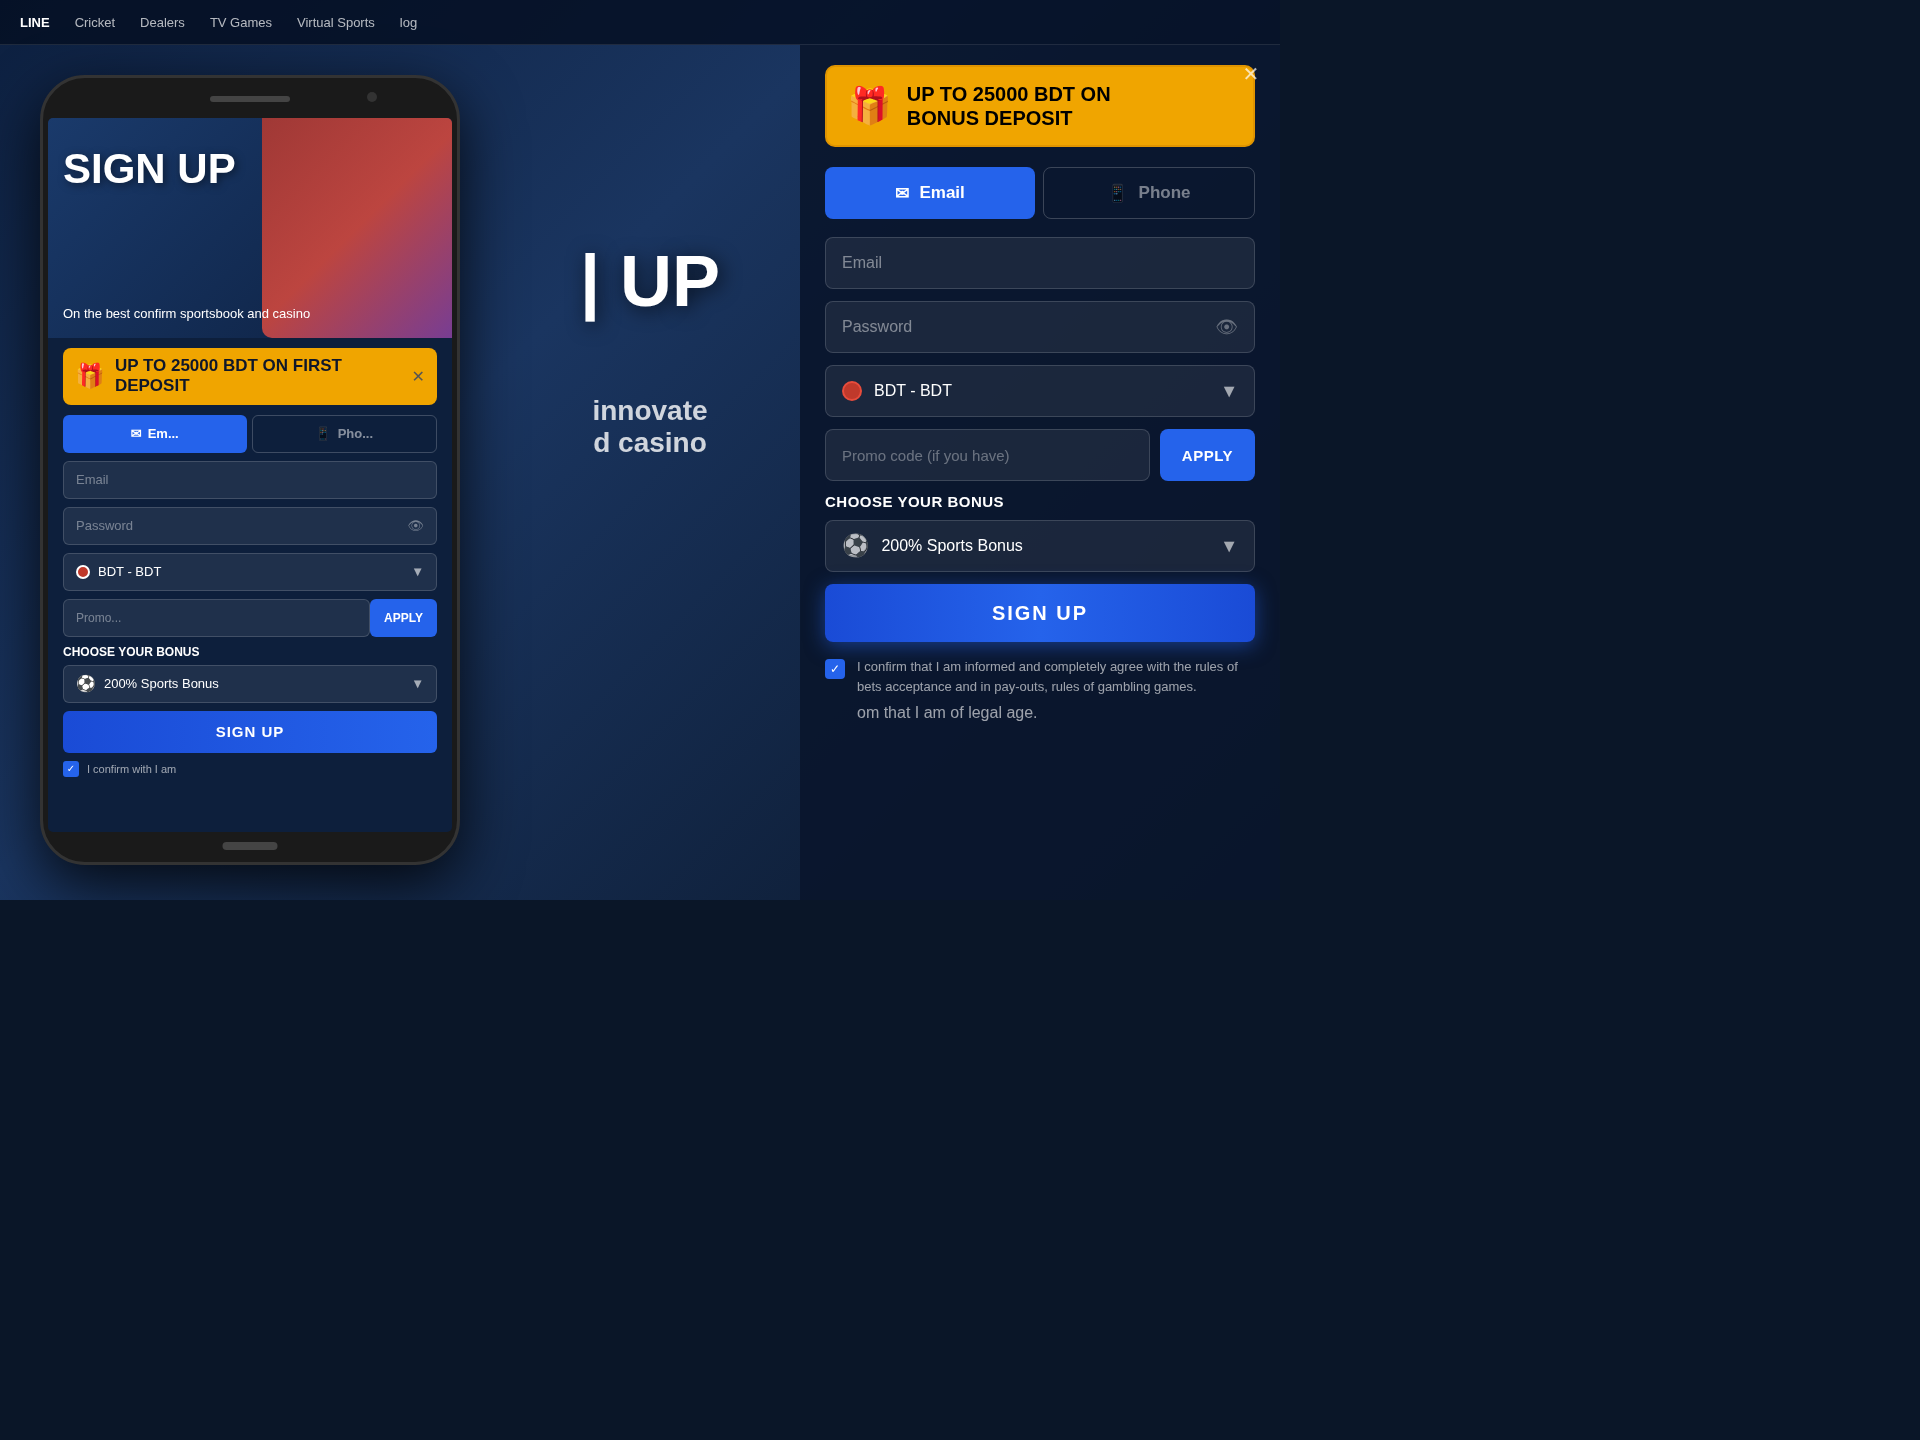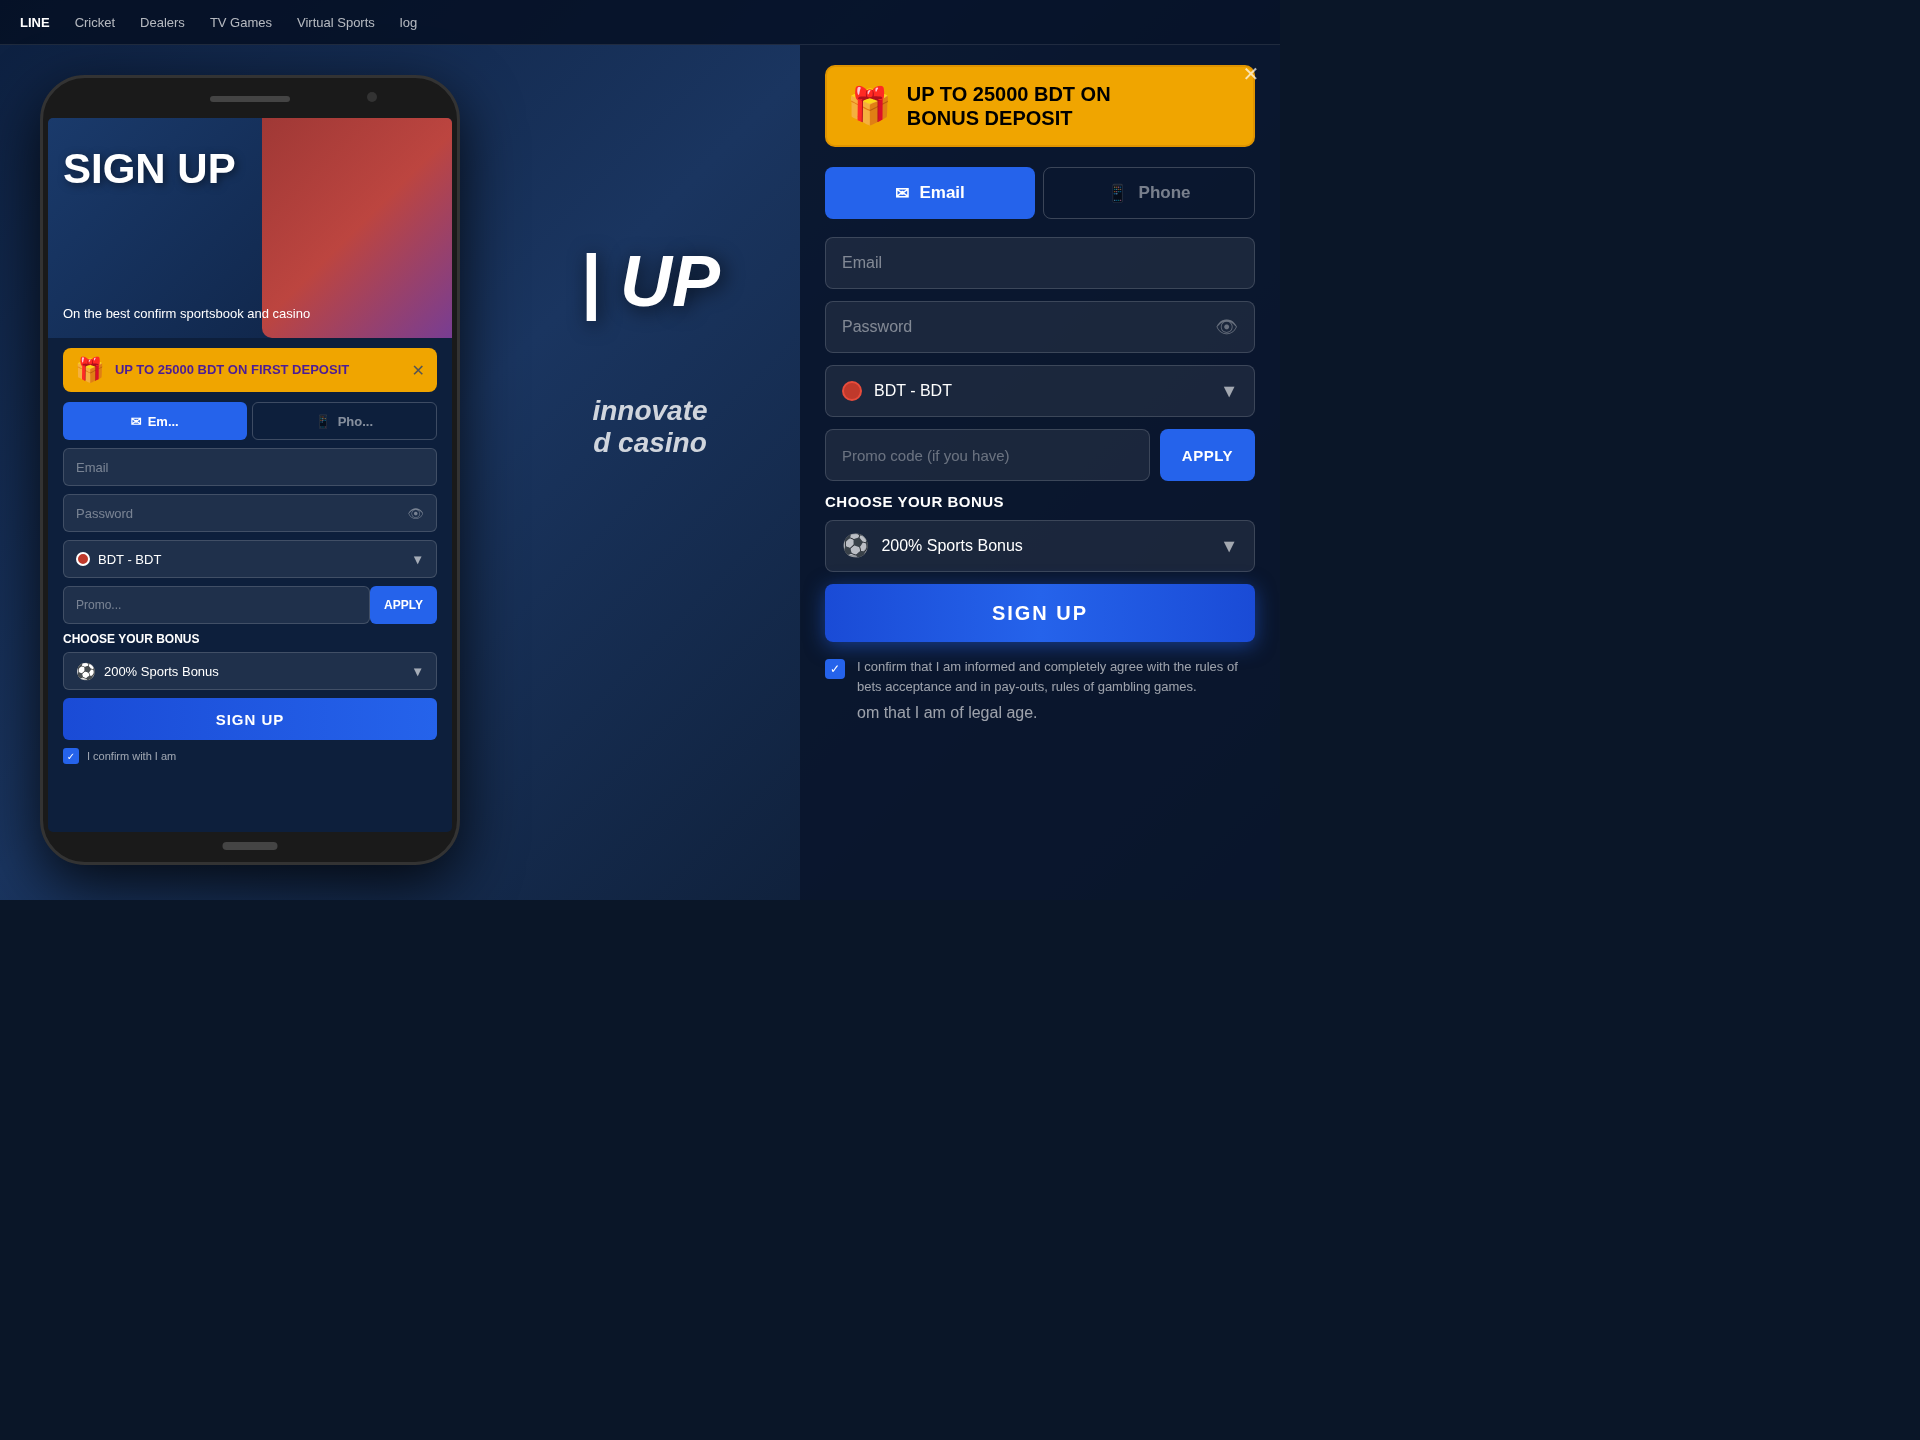--- a/index.html
+++ b/index.html
@@ -181,23 +181,23 @@
       padding: 8px 12px;
       margin-bottom: 10px;
       gap: 10px;
     }
 
     .phone-gift-icon {
       font-size: 24px;
     }
 
     .phone-bonus-text {
-      font-size: 13px;
+      font-size: 17px;
       font-weight: 900;
-      color: #4c1d95;
+      color: #0f172a;
       line-height: 1.2;
     }
 
     .phone-close-btn {
       margin-left: auto;
       color: #555;
       font-size: 16px;
       cursor: pointer;
     }
 
@@ -367,21 +367,20 @@
     }
 
     
     .center-section {
       flex: 1;
       height: 1102px;
       position: relative;
       display: flex;
       align-items: center;
       justify-content: center;
-      font-style: italic;
     }
 
     
     .right-panel {
       width: 480px;
       height: 855px;
       background: rgba(10, 22, 45, 0.92);
       position: relative;
       padding: 20px 25px;
       overflow-y: auto;

